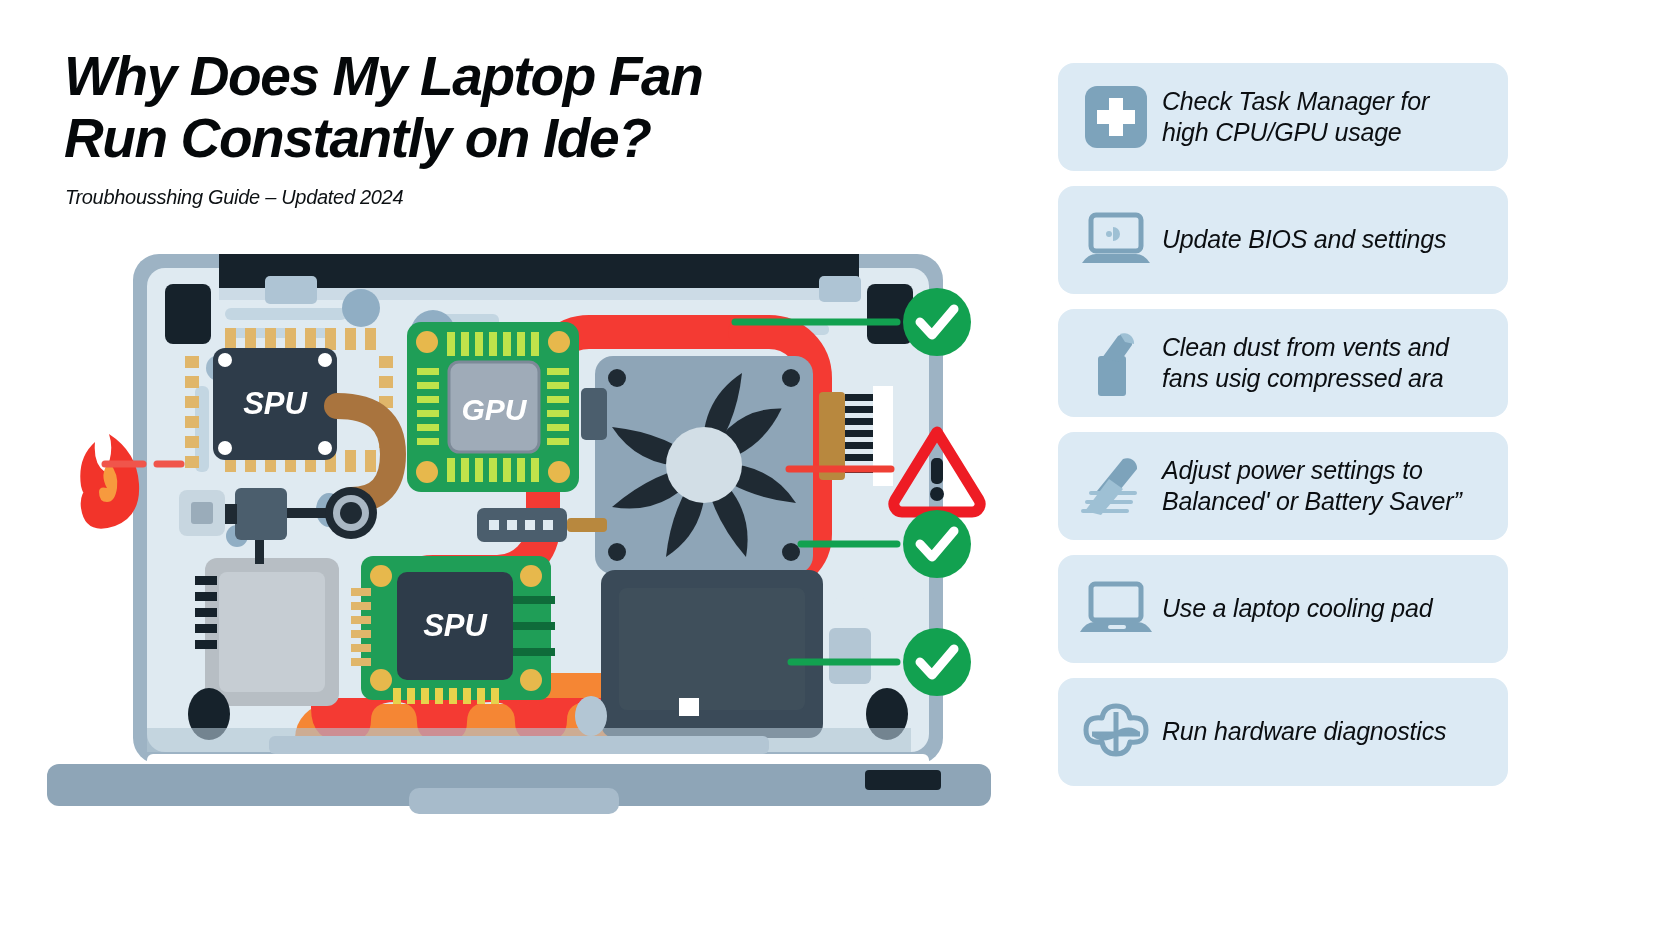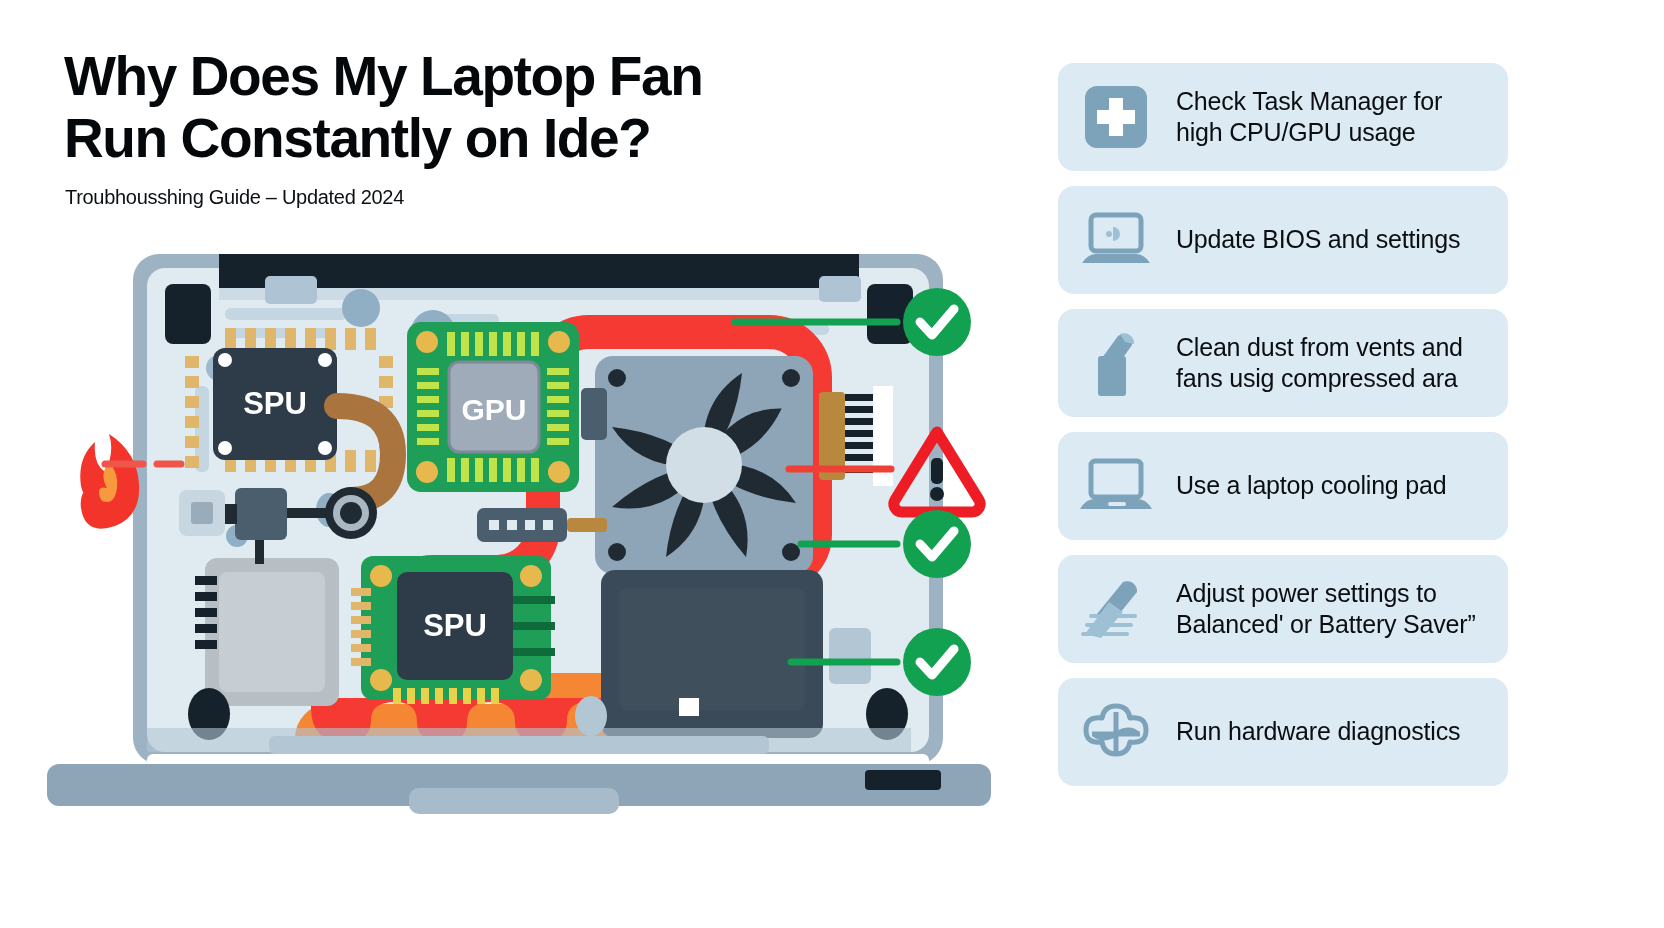--- a/index.html
+++ b/index.html
@@ -12,20 +12,21 @@
     height: 928px;
     font-family: "Liberation Sans", sans-serif;
     overflow: hidden;
     position: relative;
   }
   .page {
     position: relative;
     width: 1664px;
     height: 928px;
     background: #ffffff;
+    font-style: italic;
   }
 
   
   .left-col {
     position: absolute;
     left: 0;
     top: 0;
     width: 1040px;
     height: 928px;
   }
@@ -67,21 +68,21 @@
     left: 1058px;
     top: 63px;
     width: 450px;
     display: flex;
     flex-direction: column;
     gap: 15px;
   }
   .tip-card {
     display: flex;
     align-items: center;
-    gap: 22px;
+    gap: 8px;
     background: #dceaf4;
     border-radius: 16px;
     padding: 16px 20px;
     min-height: 98px;
     box-sizing: border-box;
   }
   .tip-icon {
     flex: 0 0 auto;
     width: 76px;
     height: 76px;
@@ -453,43 +454,43 @@
           <path d="M16 30 l16 -22 a9 9 0 0 1 14 9 l-12 17 z" fill="#7da3bb"></path>
           <path d="M34 6 a10 10 0 0 1 14 10 l-9 -2 z" fill="#9ec0d4"></path>
         </svg>
       </span>
       <span class="tip-text">Clean dust from vents and
 fans usig compressed ara</span>
     </div>
 
     <div class="tip-card">
       <span class="tip-icon">
+        <svg width="74" height="62" viewBox="0 0 74 62">
+          <path d="M44 4 a10 10 0 0 1 14 10 l-26 32 l-14 -10 z" fill="#7da3bb"></path>
+          <path d="M6 56 l24 -32 l14 10 l-22 26 z" fill="#9ec0d4"></path>
+          <g stroke="#9ec0d4" stroke-width="4" fill="none" stroke-linecap="round">
+            <line x1="12" y1="38" x2="56" y2="38"></line>
+            <line x1="8" y1="47" x2="52" y2="47"></line>
+            <line x1="4" y1="56" x2="48" y2="56"></line>
+          </g>
+        </svg>
+      </span>
+      <span class="tip-text">Adjust power settings to
+Balanced' or Battery Saver”</span>
+    </div>
+
+    <div class="tip-card">
+      <span class="tip-icon">
         <svg width="76" height="58" viewBox="0 0 76 58">
           <rect x="13" y="4" width="50" height="36" rx="4" fill="none" stroke="#7da3bb" stroke-width="5"></rect>
           <path d="M2 52 q6-10 14-10 h44 q8 0 14 10 z" fill="#7da3bb"></path>
           <rect x="30" y="45" width="18" height="4" rx="2" fill="#dceaf4"></rect>
         </svg>
       </span>
       <span class="tip-text">Use a laptop cooling pad</span>
-    </div>
-
-    <div class="tip-card">
-      <span class="tip-icon">
-        <svg width="74" height="62" viewBox="0 0 74 62">
-          <path d="M44 4 a10 10 0 0 1 14 10 l-26 32 l-14 -10 z" fill="#7da3bb"></path>
-          <path d="M6 56 l24 -32 l14 10 l-22 26 z" fill="#9ec0d4"></path>
-          <g stroke="#9ec0d4" stroke-width="4" fill="none" stroke-linecap="round">
-            <line x1="12" y1="38" x2="56" y2="38"></line>
-            <line x1="8" y1="47" x2="52" y2="47"></line>
-            <line x1="4" y1="56" x2="48" y2="56"></line>
-          </g>
-        </svg>
-      </span>
-      <span class="tip-text">Adjust power settings to
-Balanced' or Battery Saver”</span>
     </div>
 
     <div class="tip-card">
       <span class="tip-icon">
         <svg width="68" height="64" viewBox="0 0 68 64">
           <g fill="none" stroke="#7da3bb" stroke-width="5" stroke-linejoin="round">
             <path d="M34 6 q12 0 14 12 q16-2 16 12 q0 14-16 12 q-2 12-14 12
                      q-12 0-14-12 q-16 2-16-12 q0-14 16-12 q2-12 14-12 z"></path>
             <line x1="34" y1="12" x2="34" y2="56"></line>
             <line x1="10" y1="34" x2="58" y2="34"></line>

